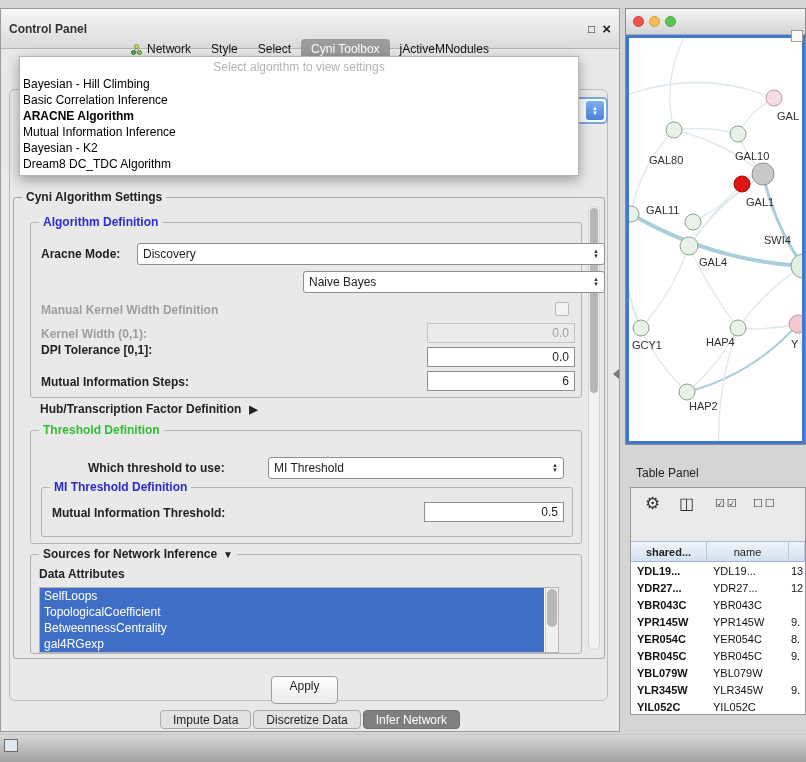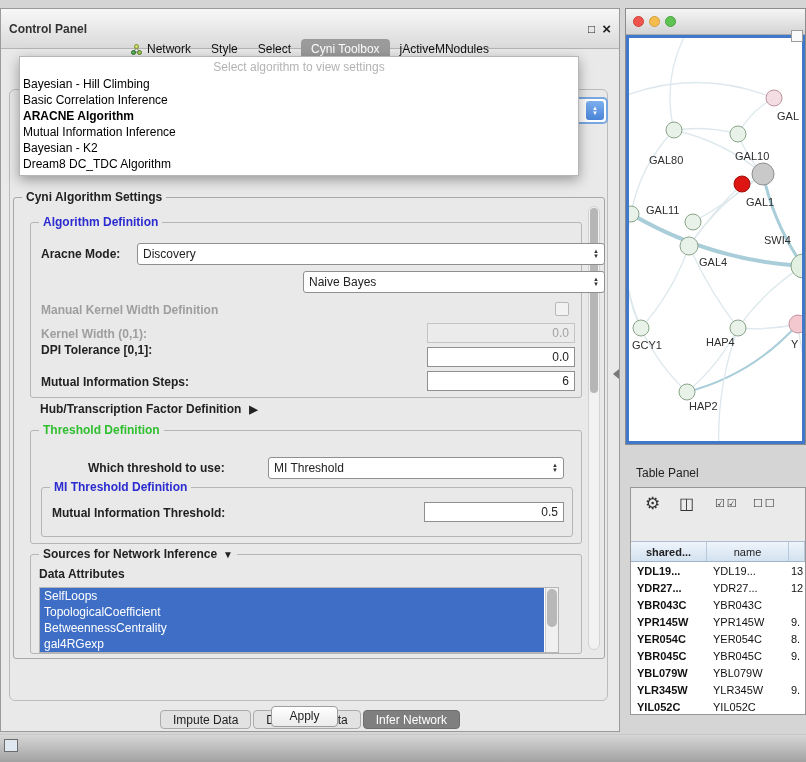--- a/index.html
+++ b/index.html
@@ -54,21 +54,21 @@
 
   .src-head { position:absolute; top:-8px; left:8px; background:#e9e9e9; padding:0 4px; font-weight:bold; display:flex; gap:6px; align-items:center; }
   .attr-list { position:absolute; left:8px; top:32px; width:520px; height:66px; background:#fff; border:1px solid #b5b5b5; overflow:hidden; }
   .attr-item { height:16px; line-height:16px; color:#fff; background:#3e6ec5; padding-left:4px; width:calc(100% - 14px); overflow:hidden; white-space:nowrap; }
   .list-sb { position:absolute; right:0; top:0; bottom:0; width:13px; background:#f0f0f0; border-left:1px solid #ccc; }
   .list-sb .th { position:absolute; left:1px; right:1px; top:1px; height:38px; background:#b8b8b8; border-radius:5px; }
 
   .vscroll { position:absolute; right:4px; top:8px; width:12px; height:444px; background:#f2f2f2; border:1px solid #d2d2d2; border-radius:6px; }
   .vscroll .th { position:absolute; left:1px; right:1px; top:1px; height:185px; background:#b6b6b6; border-radius:5px; }
 
-  .apply { left:270px; top:697px; width:67px; height:21px; border:1px solid #9d9d9d; border-radius:4px; background:linear-gradient(#ffffff,#ebebeb); text-align:center; line-height:19px; z-index:2; }
+  .apply { left:270px; top:667px; width:67px; height:28px; border:1px solid #9d9d9d; border-radius:4px; background:linear-gradient(#ffffff,#ebebeb); text-align:center; line-height:19px; z-index:2; }
 
   .bottom-tabs { left:0; right:0; top:701px; display:flex; justify-content:center; }
   .btab { padding:2px 12px; border:1px solid #ababab; background:#e2e2e2; border-radius:4px; margin:0 1px; height:19px; white-space:nowrap; }
   .btab.active { background:#7f7f7f; color:#fff; border-color:#6f6f6f; }
 
   
   .netwin { left:625px; top:8px; width:181px; height:437px; border:1px solid #8b8b8b; background:#fff;padding-left:18px; }
   .net-titlebar { position:absolute; left:0; right:0; top:0; height:26px; background:linear-gradient(#f5f5f5,#d4d4d4); border-bottom:1px solid #ababab; }
   .light { position:absolute; top:7px; width:11px; height:11px; border-radius:50%; }
   .l-red { left:7px; background:#ee544c; border:1px solid #ce4137; }

